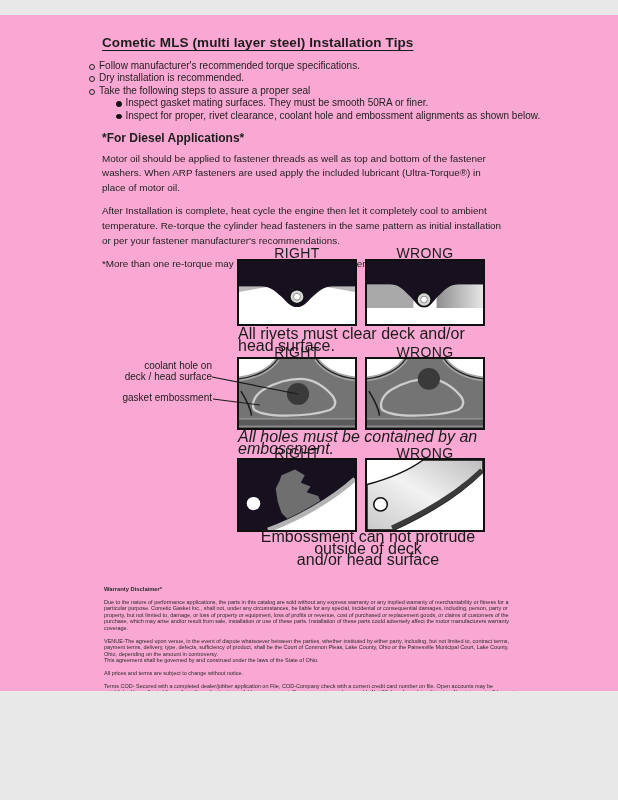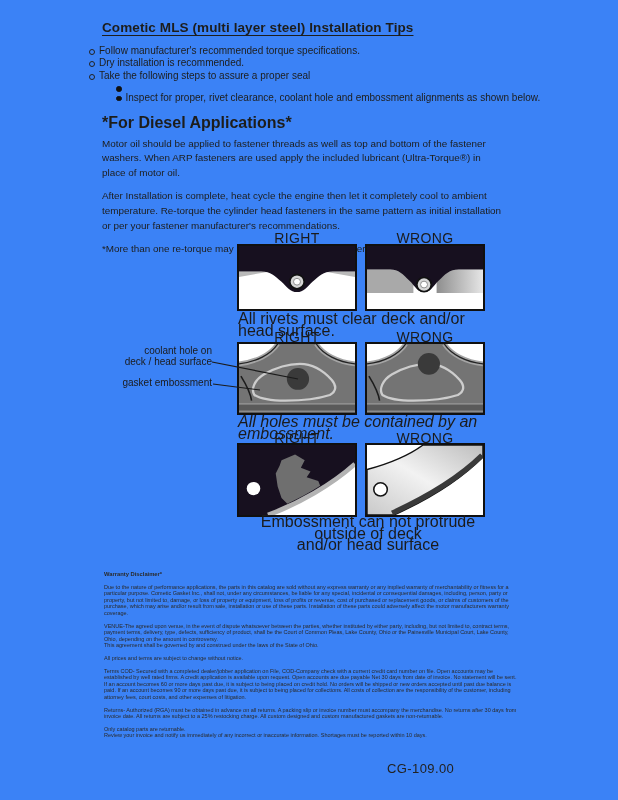--- a/index.html
+++ b/index.html
@@ -1,34 +1,34 @@
 <!DOCTYPE html>
 <html style="--ink: #1d1d1b; --diagram-black: #17101f; --gasket-gray: #747474; --deck-gray: #b9b9b9; --emboss-gray: #cdcdcd;"><head>
 <meta charset="utf-8">
 <style>
   html,body{margin:0;padding:0;background:#e8e8e8;}
   .sheet{
-    position:relative;width:618px;height:800px;background:#3b82f6;
+    position:relative;width:618px;height:676px;background:#f9a8d4;
     font-family:"Liberation Sans","DejaVu Sans",sans-serif;
-    color:var(--ink,#1d1d1b);overflow:hidden;margin:0 auto;
+    color:var(--ink,#1d1d1b);overflow:hidden;margin:15px auto;
   }
   
   .title{
     position:absolute;left:102px;top:20px;font-size:13.5px;font-weight:700;
     text-decoration:underline;text-underline-offset:3px;letter-spacing:.1px;
   }
   
   .bullets{position:absolute;left:89px;top:45px;width:470px;font-size:10px;text-align:right;}
   .brow{display:flex;align-items:flex-start;line-height:12.4px;}
   .brow .mark{flex:0 0 auto;width:4px;height:4px;border:1px solid #222;border-radius:50%;margin:4px 4px 0 0;}
   .brow.sub{margin-left:27px;}
   .brow.sub .mark{background:#111;border-color:#111;width:3.5px;height:3.5px;}
   
   .diesel{position:absolute;left:102px;top:116px;width:402px;font-size:9.9px;line-height:14.6px;}
-  .diesel h2{font-size:16px;margin:0 0 6px 0;}
+  .diesel h2{font-size:12px;margin:0 0 6px 0;}
   .diesel p{margin:0 0 9px 0;}
   .diesel .note{margin-top:3px;}
   
   .dlabel{position:absolute;width:120px;text-align:center;font-size:14px;letter-spacing:.4px;color:#1b1b1b;}
   .dbox{position:absolute;width:120px;border:2px solid #101010;box-sizing:border-box;background:#fff;}
   .dbox svg{display:block;}
   .caption{position:absolute;left:238px;font-size:16px;line-height:11.5px;color:#1b1b1b;width:260px;}
   .callout{position:absolute;width:120px;text-align:right;font-size:10px;line-height:11px;color:#1b1b1b;}
   .callout-lines{position:absolute;left:100px;top:340px;pointer-events:none;z-index:5;}
   
@@ -53,20 +53,21 @@
     <div class="brow">
       <span class="mark"></span>
       <span>Dry installation is recommended.</span>
     </div>
     <div class="brow">
       <span class="mark"></span>
       <span>Take the following steps to assure a proper seal</span>
     </div>
     <div class="brow sub">
       <span class="mark"></span>
+      <span>Inspect gasket mating surfaces.  They must be smooth 50RA or finer.</span>
     </div>
     <div class="brow sub">
       <span class="mark"></span>
       <span>Inspect for proper, rivet clearance, coolant hole and embossment alignments as shown below.</span>
     </div>
   </div>
 
   <div class="diesel">
     <h2>*For Diesel Applications*</h2>
     <p>Motor oil should be applied to fastener threads as well as top and bottom of the fastener washers. When ARP fasteners are used apply the included lubricant (Ultra-Torque®) in place of motor oil.</p>

